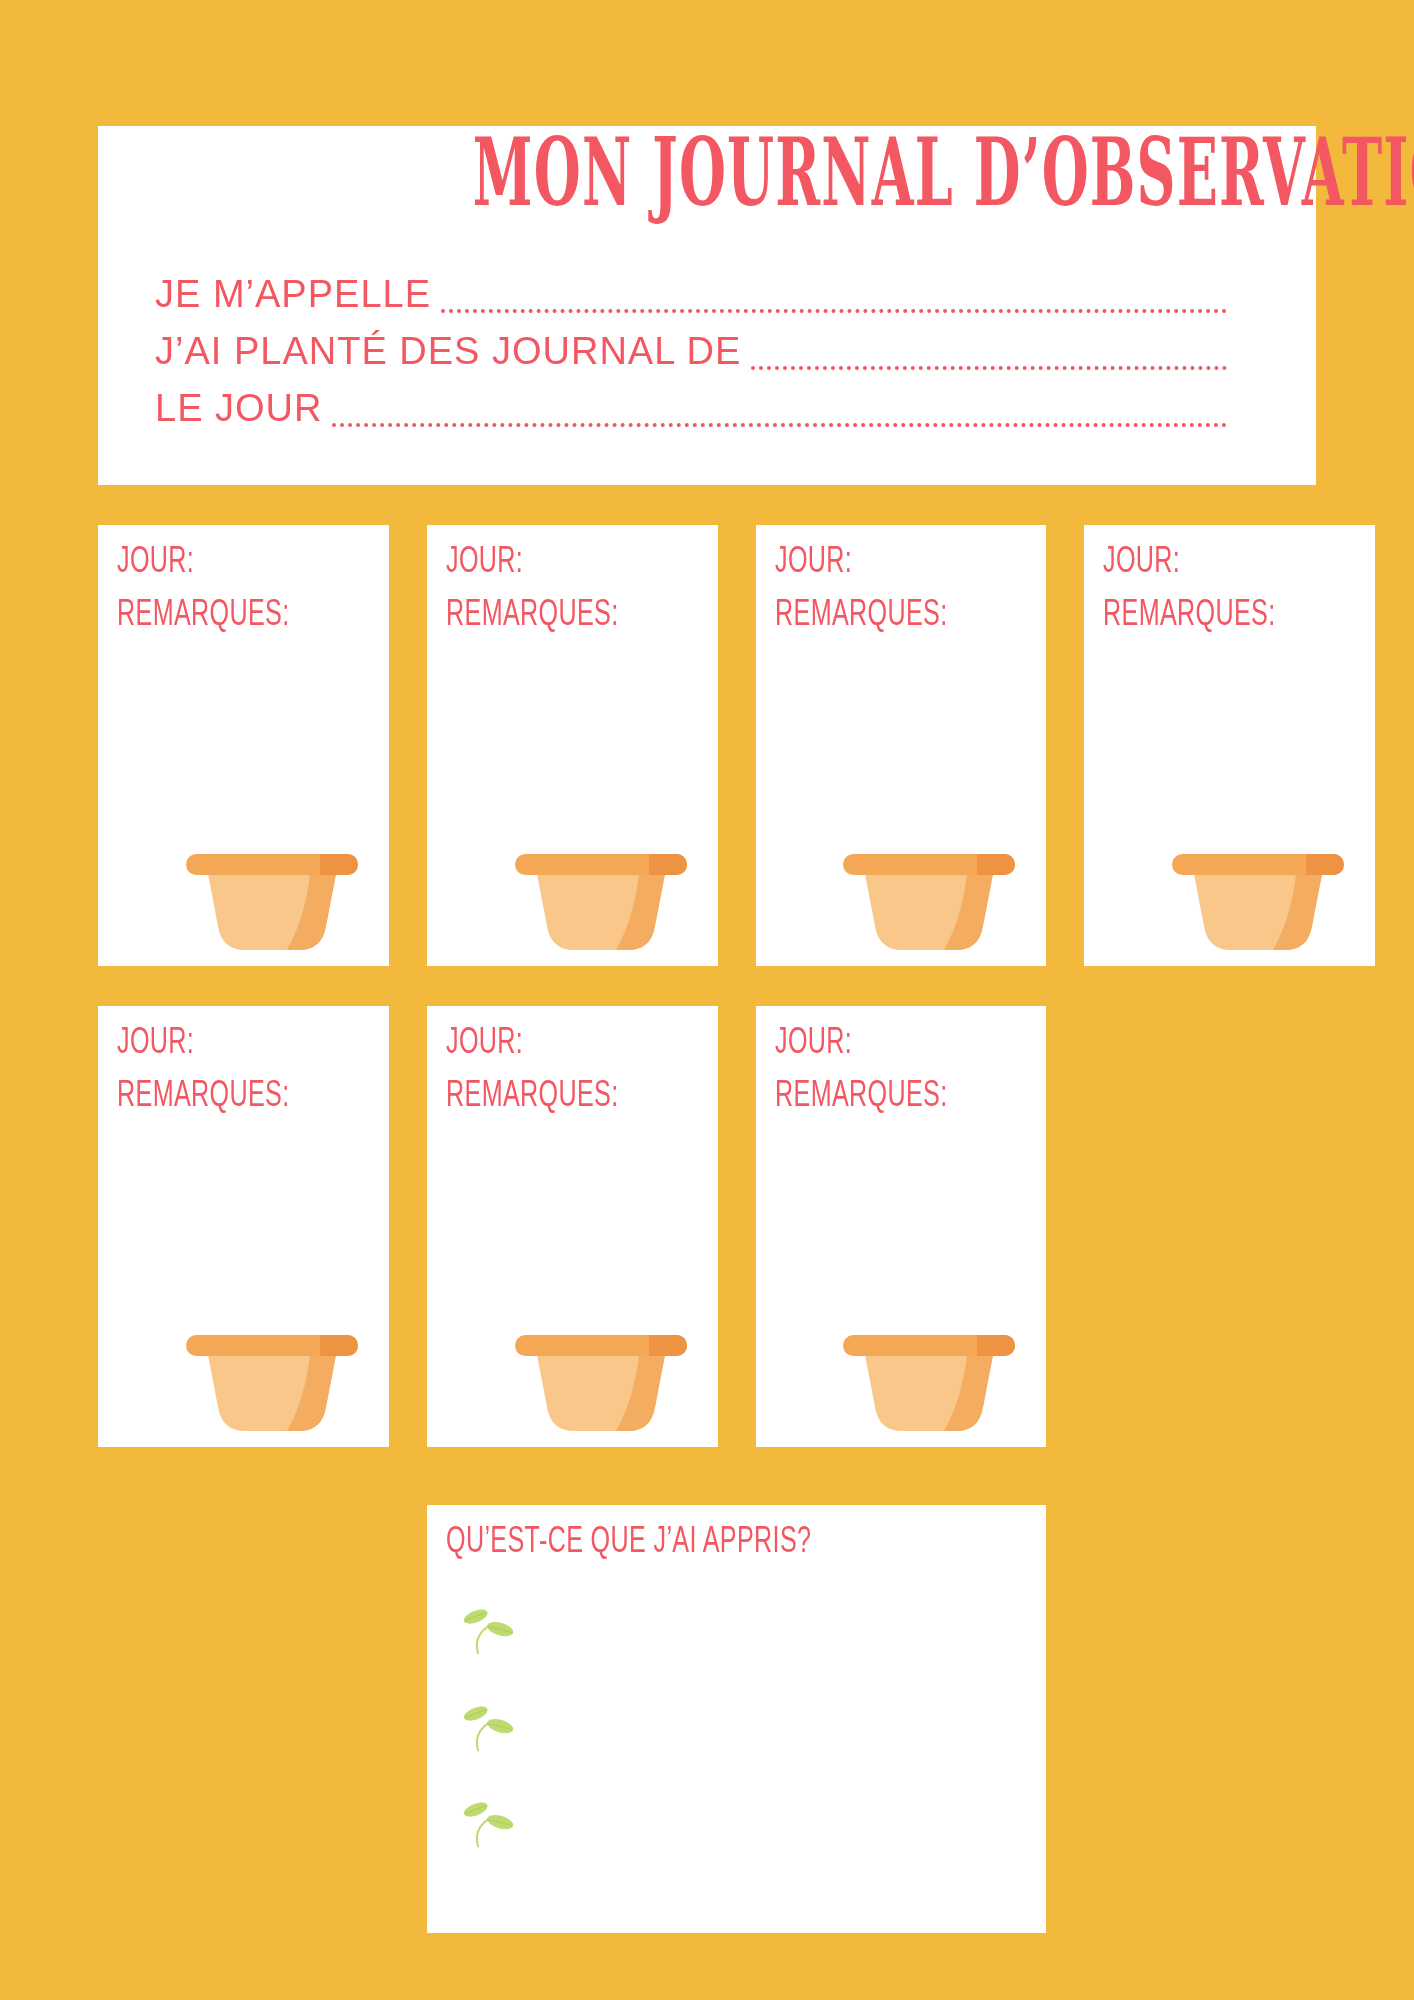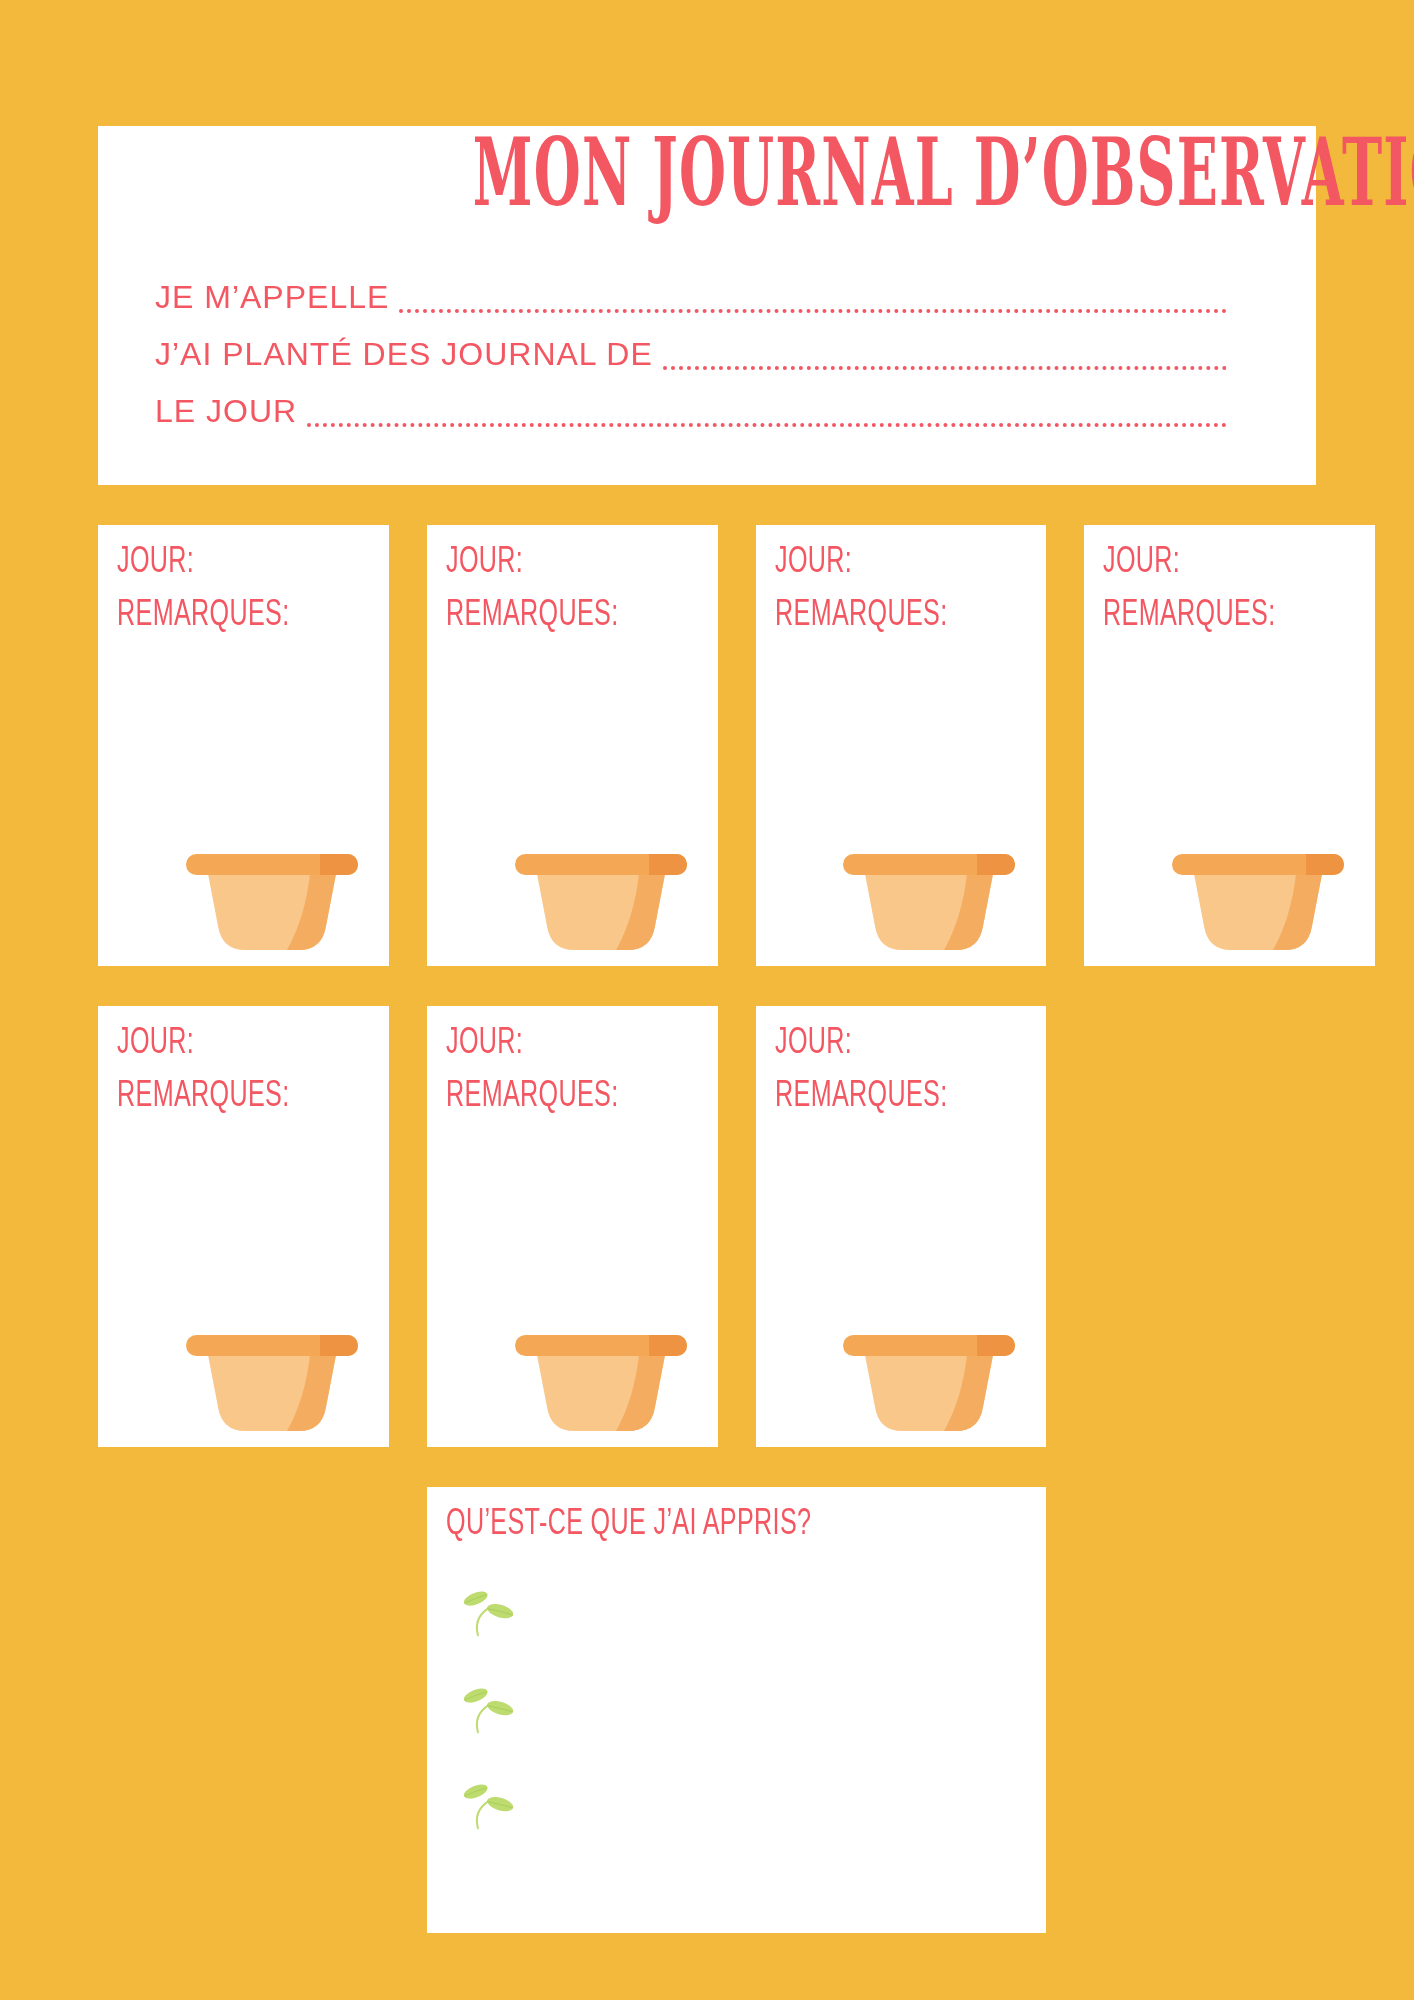--- a/index.html
+++ b/index.html
@@ -34,21 +34,21 @@
     font-family:"DejaVu Serif","Liberation Serif",serif;
     font-weight:700;
     font-size:93px;
     color:var(--accent);
     white-space:nowrap;
   }
   .title-inner{display:inline-block;transform:scaleX(0.58);transform-origin:50% 50%;letter-spacing:2px;}
   .fields{margin-top:37px;padding:0 89px 0 57px;display:flex;flex-direction:column;}
   .field-row{display:flex;align-items:flex-end;height:46px;margin-top:11px;}
   .flabel{
-    font-size:32px;line-height:1;letter-spacing:1px;
+    font-size:38px;line-height:1;letter-spacing:1px;
     color:var(--accent);white-space:nowrap;
   }
   .dots{flex:1;height:9px;margin-left:10px;border-bottom:4px dotted var(--accent);}
 
   
   .grid{
     margin-top:40px;
     display:grid;
     grid-template-columns:repeat(4,1fr);
     grid-template-rows:441px 441px 446px;
@@ -58,21 +58,21 @@
   .obs-card,.summary-card{position:relative;padding:12px 18px 0 19px;}
   .clabel{line-height:46px;white-space:nowrap;}
   .cond{
     display:inline-block;
     transform:scaleX(0.68);
     transform-origin:0 50%;
     font-size:37px;
     letter-spacing:0.5px;
     color:var(--accent);
   }
-  .summary-card{grid-column:2 / 4;}
+  .summary-card{grid-column:2 / 4;margin-top:18px;}
 
   .pot{position:absolute;right:31px;bottom:12px;width:172px;height:100px;}
   .sprout{position:absolute;left:36px;width:54px;height:50px;}
   .s1{top:100px;} .s2{top:197px;} .s3{top:293px;}
 
   
   .pot-body{fill:var(--pot_body);}
   .pot-body-shadow{fill:var(--pot_body_shadow);}
   .pot-rim{fill:var(--pot_rim);}
   .pot-rim-shadow{fill:var(--pot_rim_shadow);}

